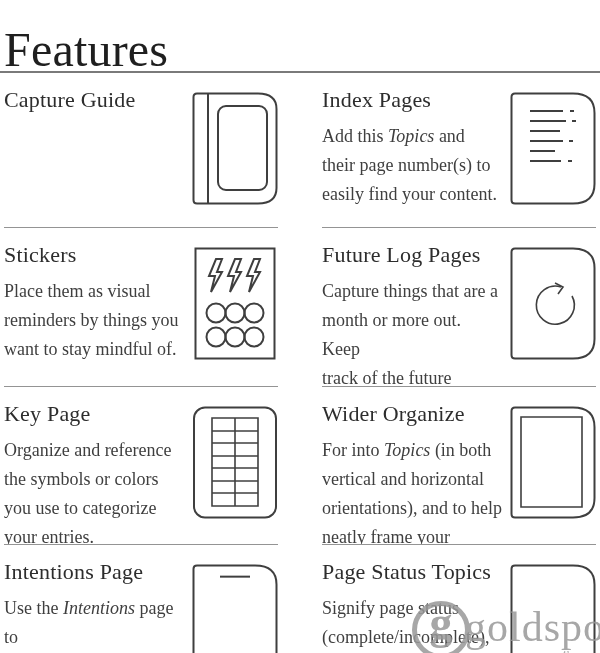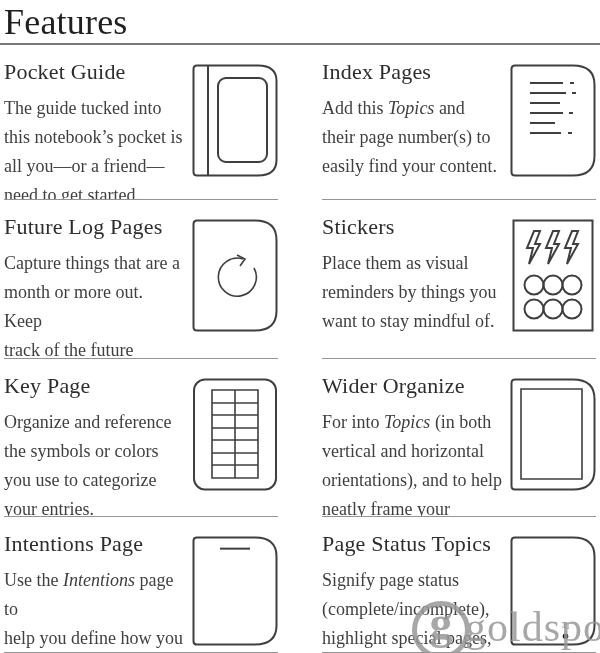--- a/index.html
+++ b/index.html
@@ -8,25 +8,26 @@
     position: relative;
     background: #ffffff;
     overflow: hidden;
     font-family: "Liberation Serif", "DejaVu Serif", serif;
     color: #3a3a3a;
   }
   .page { width: 600px; height: 653px; position: relative; }
 
   header { padding: 2px 0 0 4px; }
   h1 {
-    font-size: 36px;
+    font-size: 48px;
     font-weight: 400;
     line-height: 40px;
     color: #1f1f1f;
     letter-spacing: 0.2px;
+    margin-top: 28px;
   }
   .header-rule {
     border: none;
     border-top: 2px solid #7a7a7a;
     margin-top: 1px;
   }
 
   .grid {
     display: grid;
     grid-template-columns: 274px 274px;
@@ -91,25 +92,21 @@
 
   <header>
     <h1>Features</h1>
   </header>
   <hr class="header-rule">
 
   <div class="grid">
 
     <section class="cell">
       <div class="copy">
-        <h3>Pocket Guide</h3>
-        <p><span>The guide tucked into
-this notebook’s pocket is
-all you—or a friend—
-need to get started.</span></p>
+        <h3>Capture Guide</h3>
       </div>
       <svg class="icon" width="86" height="113" viewBox="0 0 86 113" fill="none" stroke="#3f3f3f" stroke-width="2">
         <path d="M5 1.5 H66 Q84.5 1.5 84.5 17 V96 Q84.5 111.5 66 111.5 H5 Q1.5 111.5 1.5 108 V5 Q1.5 1.5 5 1.5 Z"></path>
         <line x1="16" y1="1.5" x2="16" y2="111.5"></line>
         <rect x="26" y="14" width="49" height="84" rx="8"></rect>
       </svg>
     </section>
 
     <section class="cell">
       <div class="copy">
@@ -128,35 +125,20 @@
         <line x1="20" y1="49" x2="53" y2="49"></line>
           <line x1="59" y1="49" x2="63" y2="49"></line>
         <line x1="20" y1="59" x2="45" y2="59"></line>
         <line x1="20" y1="69" x2="51" y2="69"></line>
           <line x1="58" y1="69" x2="62" y2="69"></line>
       </svg>
     </section>
 
     <section class="cell">
       <div class="copy">
-        <h3>Future Log Pages</h3>
-        <p><span>Capture things that are a
-month or more out. Keep
-track of the future
-you’re working towards.</span></p>
-      </div>
-      <svg class="icon" width="86" height="113" viewBox="0 0 86 113" fill="none" stroke="#3f3f3f" stroke-width="2">
-        <path d="M5 1.5 H63 Q84.5 1.5 84.5 21 V92 Q84.5 111.5 63 111.5 H5 Q1.5 111.5 1.5 108 V5 Q1.5 1.5 5 1.5 Z"></path>
-        <path d="M62 49 A19 19 0 1 1 51 40" stroke-width="1.6"></path>
-        <path d="M45 36 L53 40 L48 47" stroke-width="1.6"></path>
-      </svg>
-    </section>
-
-    <section class="cell">
-      <div class="copy">
         <h3>Stickers</h3>
         <p><span>Place them as visual
 reminders by things you
 want to stay mindful of.</span></p>
       </div>
       <svg class="icon" width="86" height="113" viewBox="0 0 86 113" fill="none" stroke="#3f3f3f" stroke-width="2">
         <rect x="3.5" y="1.5" width="79" height="110"></rect>
         <path transform="translate(17,12)" d="M7 0 L13 0 L8 13 L13 13 L2 33 L6 17 L0 17 Z"></path>
         <path transform="translate(36,12)" d="M7 0 L13 0 L8 13 L13 13 L2 33 L6 17 L0 17 Z"></path>
         <path transform="translate(55,12)" d="M7 0 L13 0 L8 13 L13 13 L2 33 L6 17 L0 17 Z"></path>
@@ -164,20 +146,35 @@
           <circle cx="43" cy="66" r="9.5"></circle>
           <circle cx="62" cy="66" r="9.5"></circle>
         <circle cx="24" cy="90" r="9.5"></circle>
           <circle cx="43" cy="90" r="9.5"></circle>
           <circle cx="62" cy="90" r="9.5"></circle>
       </svg>
     </section>
 
     <section class="cell">
       <div class="copy">
+        <h3>Future Log Pages</h3>
+        <p><span>Capture things that are a
+month or more out. Keep
+track of the future
+you’re working towards.</span></p>
+      </div>
+      <svg class="icon" width="86" height="113" viewBox="0 0 86 113" fill="none" stroke="#3f3f3f" stroke-width="2">
+        <path d="M5 1.5 H63 Q84.5 1.5 84.5 21 V92 Q84.5 111.5 63 111.5 H5 Q1.5 111.5 1.5 108 V5 Q1.5 1.5 5 1.5 Z"></path>
+        <path d="M62 49 A19 19 0 1 1 51 40" stroke-width="1.6"></path>
+        <path d="M45 36 L53 40 L48 47" stroke-width="1.6"></path>
+      </svg>
+    </section>
+
+    <section class="cell">
+      <div class="copy">
         <h3>Key Page</h3>
         <p><span>Organize and reference
 the symbols or colors
 you use to categorize
 your entries.</span></p>
       </div>
       <svg class="icon" width="86" height="113" viewBox="0 0 86 113" fill="none" stroke="#3f3f3f" stroke-width="2">
         <rect x="2" y="1.5" width="82" height="110" rx="11"></rect>
         <rect x="20" y="12" width="46" height="88" stroke-width="1.6"></rect>
         <line x1="43" y1="12" x2="43" y2="100" stroke-width="1.6"></line>

